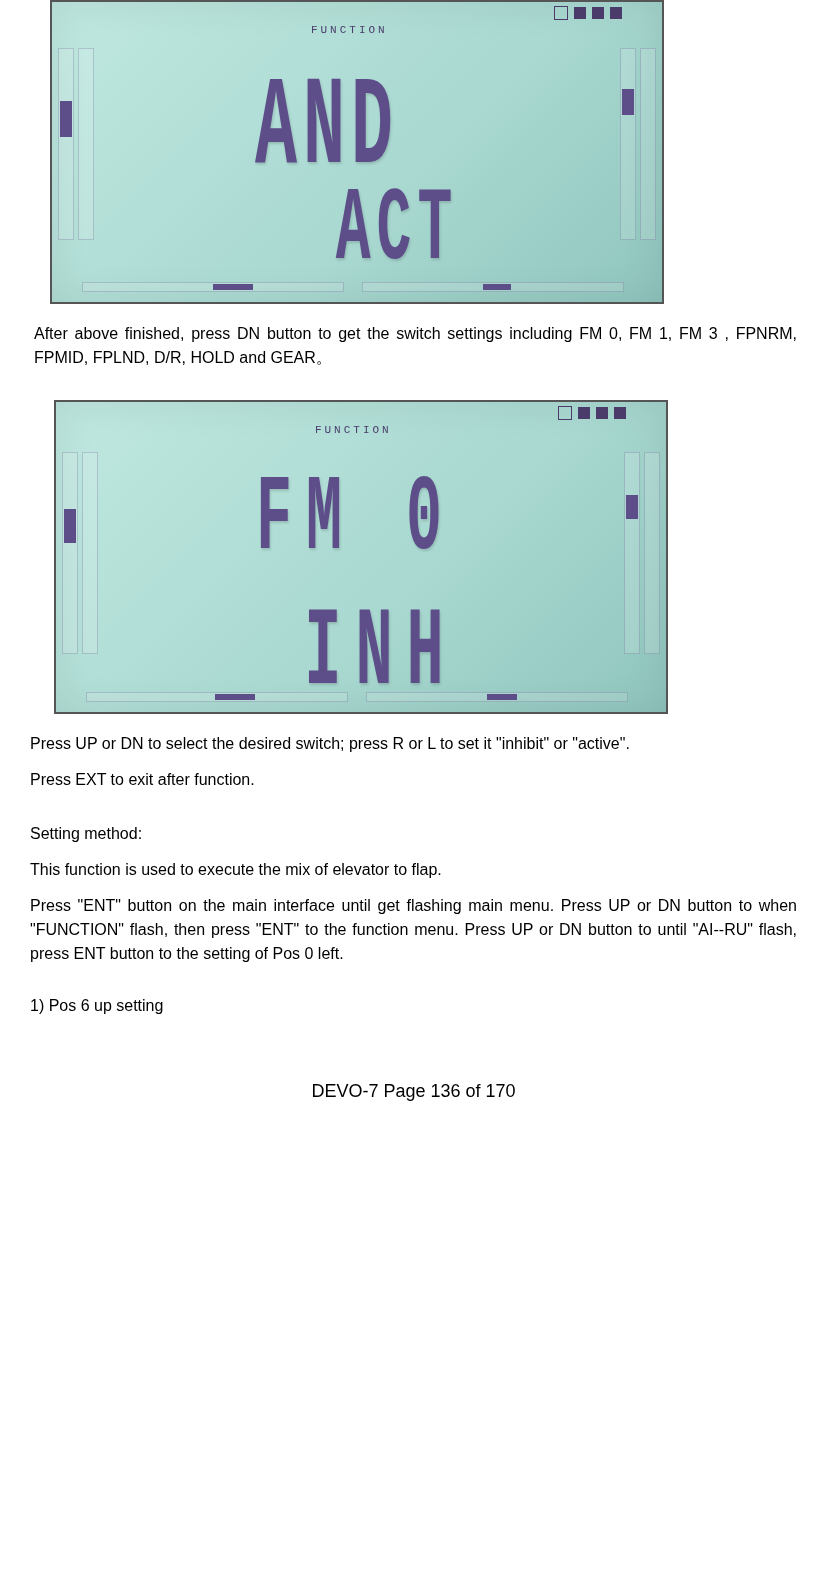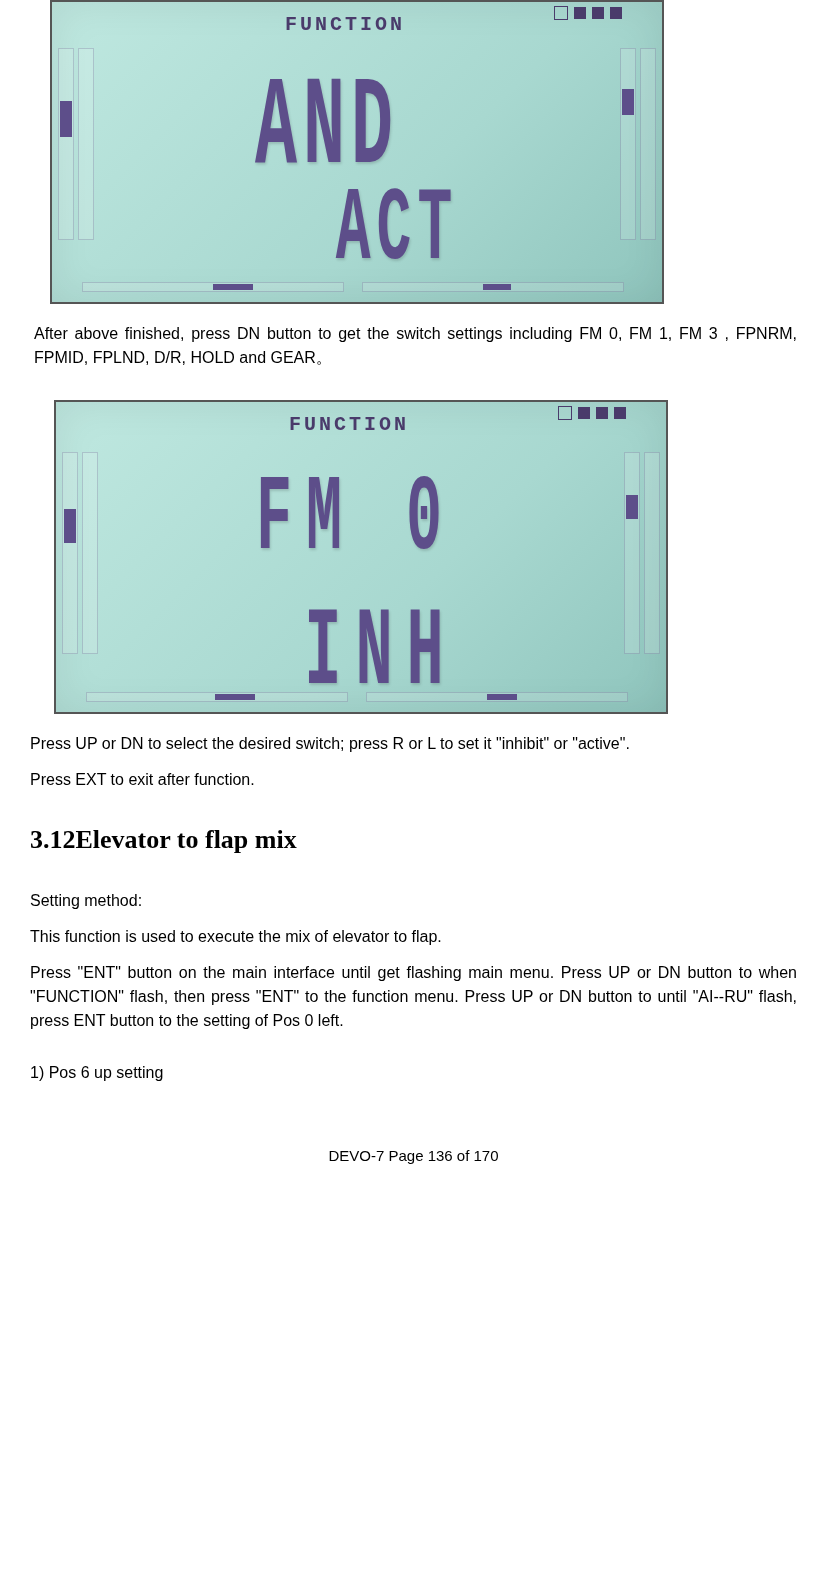--- a/index.html
+++ b/index.html
@@ -20,28 +20,28 @@
     display: block;
     margin: 0 auto 18px 20px;
     border: 2px solid #555;
     position: relative;
     background: linear-gradient(135deg, #bfe8e0 0%, #a8d8d0 60%, #8fc5bd 100%);
     box-shadow: inset 0 0 40px rgba(0,0,0,0.08);
     overflow: hidden;
   }
   .lcd-photo .func-label {
     position: absolute;
-    top: 8px;
+    top: 20px;
     left: 50%;
     transform: translateX(-60%);
     font-family: "Courier New", monospace;
-    font-size: 20px;
+    font-size: 11px;
     letter-spacing: 3px;
     color: #4a3b6b;
-    font-weight: bold;
+    font-weight: normal;
   }
   .lcd-photo .top-squares {
     position: absolute;
     top: 4px;
     right: 40px;
     display: flex;
     gap: 6px;
     align-items: center;
   }
   .lcd-photo .top-squares .sq-outline {
@@ -95,21 +95,21 @@
     text-align: justify;
   }
   h2.section {
     font-family: "Times New Roman", Times, serif;
     font-size: 26px;
     font-weight: bold;
     margin: 28px 0 18px 0;
   }
   .footer {
     text-align: center;
-    font-size: 15px;
+    font-size: 18px;
     margin-top: 60px;
     padding-bottom: 20px;
   }
   .list-item {
     margin: 28px 0;
   }
 </style>
 </head>
 <body>
 
@@ -167,21 +167,20 @@
         <div class="fill" style="left:128px; width:40px;"></div>
       </div>
     <div class="bottom-track" style="left:310px; width:260px;">
         <div class="fill" style="left:120px; width:30px;"></div>
       </div>
   </div>
 
   <p class="para">Press UP or DN to select the desired switch; press R or L to set it "inhibit" or "active".</p>
   <p class="para">Press EXT to exit after function.</p>
 
-  <h2 class="section">3.12Elevator to flap mix</h2>
 
   <p class="para" style="margin-top:30px;">Setting method:</p>
 
   <p class="para">This function is used to execute the mix of elevator to flap.</p>
 
   <p class="para">Press "ENT" button on the main interface until get flashing main menu. Press UP or DN button to when "FUNCTION" flash, then press "ENT" to the function menu. Press UP or DN button to until "AI--RU" flash, press ENT button to the setting of Pos 0 left.</p>
 
   <p class="list-item">1)   Pos 6 up setting</p>
 
   <div class="footer">DEVO-7     Page 136 of 170</div>

